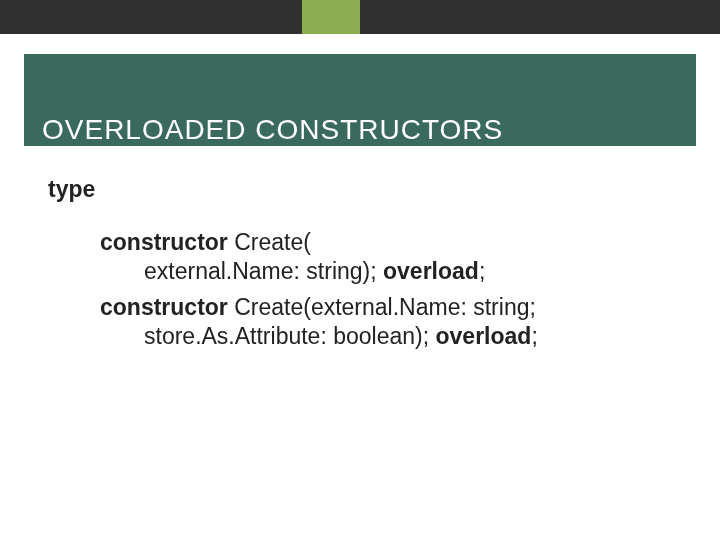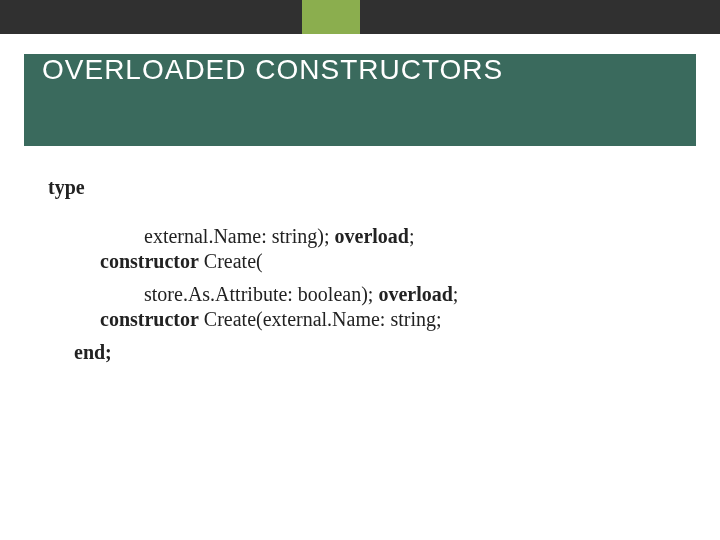--- a/index.html
+++ b/index.html
@@ -1,23 +1,23 @@
 <!DOCTYPE html>
 <html><head>
 <meta charset="utf-8">
 <style>
   html,body{margin:0;padding:0;width:720px;height:540px;background:#fff;font-family:Arial,Helvetica,sans-serif;overflow:hidden}
   .slide{position:relative;width:720px;height:540px}
   .topstrip{position:absolute;left:0;right:0;top:0;height:34px;display:flex}
   .strip-a{width:42%;height:100%;background:#303030}
   .strip-b{width:8%;height:100%;background:#8BAE4E}
   .strip-c{width:50%;height:100%;background:#303030}
-  .titlebar{position:absolute;left:24px;right:24px;top:54px;height:92px;background:#3A6A5D;display:flex;align-items:flex-start}
+  .titlebar{position:absolute;left:24px;right:24px;top:54px;height:92px;background:#3A6A5D;display:flex;align-items:flex-end}
   .titlebar h1{margin:0;padding-left:18px;color:#fff;font-weight:400;font-size:28px;letter-spacing:1px}
-  .code{position:absolute;left:48px;right:48px;top:175px;font-family:Liberation Serif, serif;font-size:20px;line-height:1.25;color:#222}
+  .code{position:absolute;left:48px;right:48px;top:175px;font-family:Liberation Sans, sans-serif;font-size:23px;line-height:1.25;color:#222}
   .code .row{white-space:pre}
   .b{font-weight:700}
   .i1{padding-left:26px}
   .i2{padding-left:52px}
   .i3{padding-left:96px}
   .sp{height:8px}
 </style>
 </head>
 <body>
 <div class="slide">
@@ -30,22 +30,21 @@
 
   <div class="titlebar">
     <h1>OVERLOADED CONSTRUCTORS</h1>
   </div>
 
   <div class="code">
     <div class="row b">type</div>
     <div class="sp"></div>
     <div class="sp"></div>
     <div class="sp"></div>
+    <div class="row i2"><span class="b">constructor</span><span> Create(</span></div>
     <div class="row i3"><span>external.Name: string); </span><span class="b">overload</span><span>;</span></div>
-    <div class="row i2"><span class="b">constructor</span><span> Create(</span></div>
     <div class="sp"></div>
+    <div class="row i2"><span class="b">constructor</span><span> Create(external.Name: string;</span></div>
     <div class="row i3"><span>store.As.Attribute: boolean); </span><span class="b">overload</span><span>;</span></div>
-    <div class="row i2"><span class="b">constructor</span><span> Create(external.Name: string;</span></div>
     <div class="sp"></div>
-    <div class="row i1 b">end;</div>
   </div>
 
 </div>
 
 </body></html>

